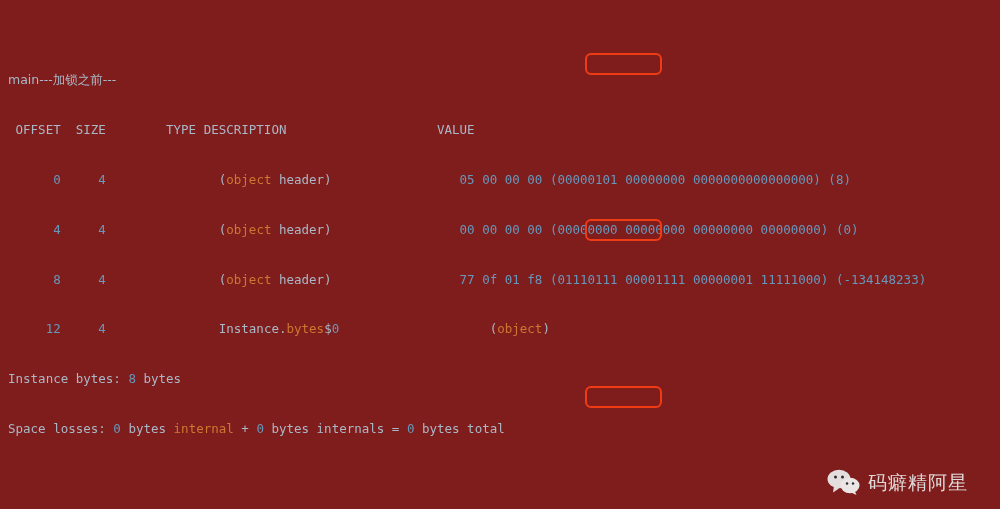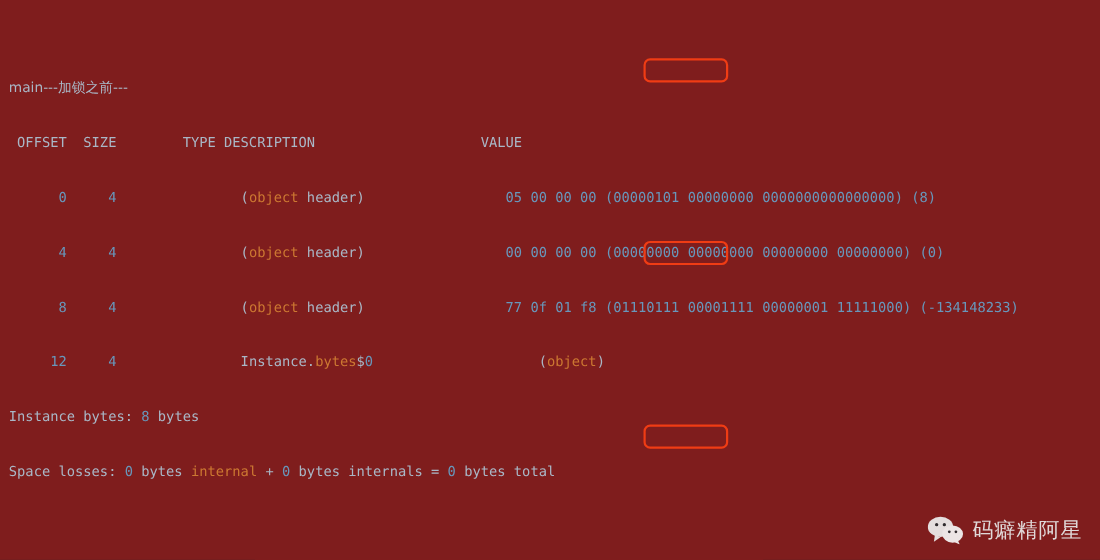--- a/index.html
+++ b/index.html
@@ -39,21 +39,21 @@
     position: absolute;
     border: 2.5px solid #f03c14;
     border-radius: 6px;
     pointer-events: none;
     box-sizing: border-box;
   }
 
   
   #watermark {
     position: absolute;
-    right: 16px;
+    right: 32px;
     bottom: 14px;
     display: flex;
     align-items: center;
     gap: 7px;
     opacity: 0.93;
   }
   #watermark .wm-text {
     font-family: "DejaVu Sans", sans-serif;
     font-size: 19px;
     color: #e8e8e8;

